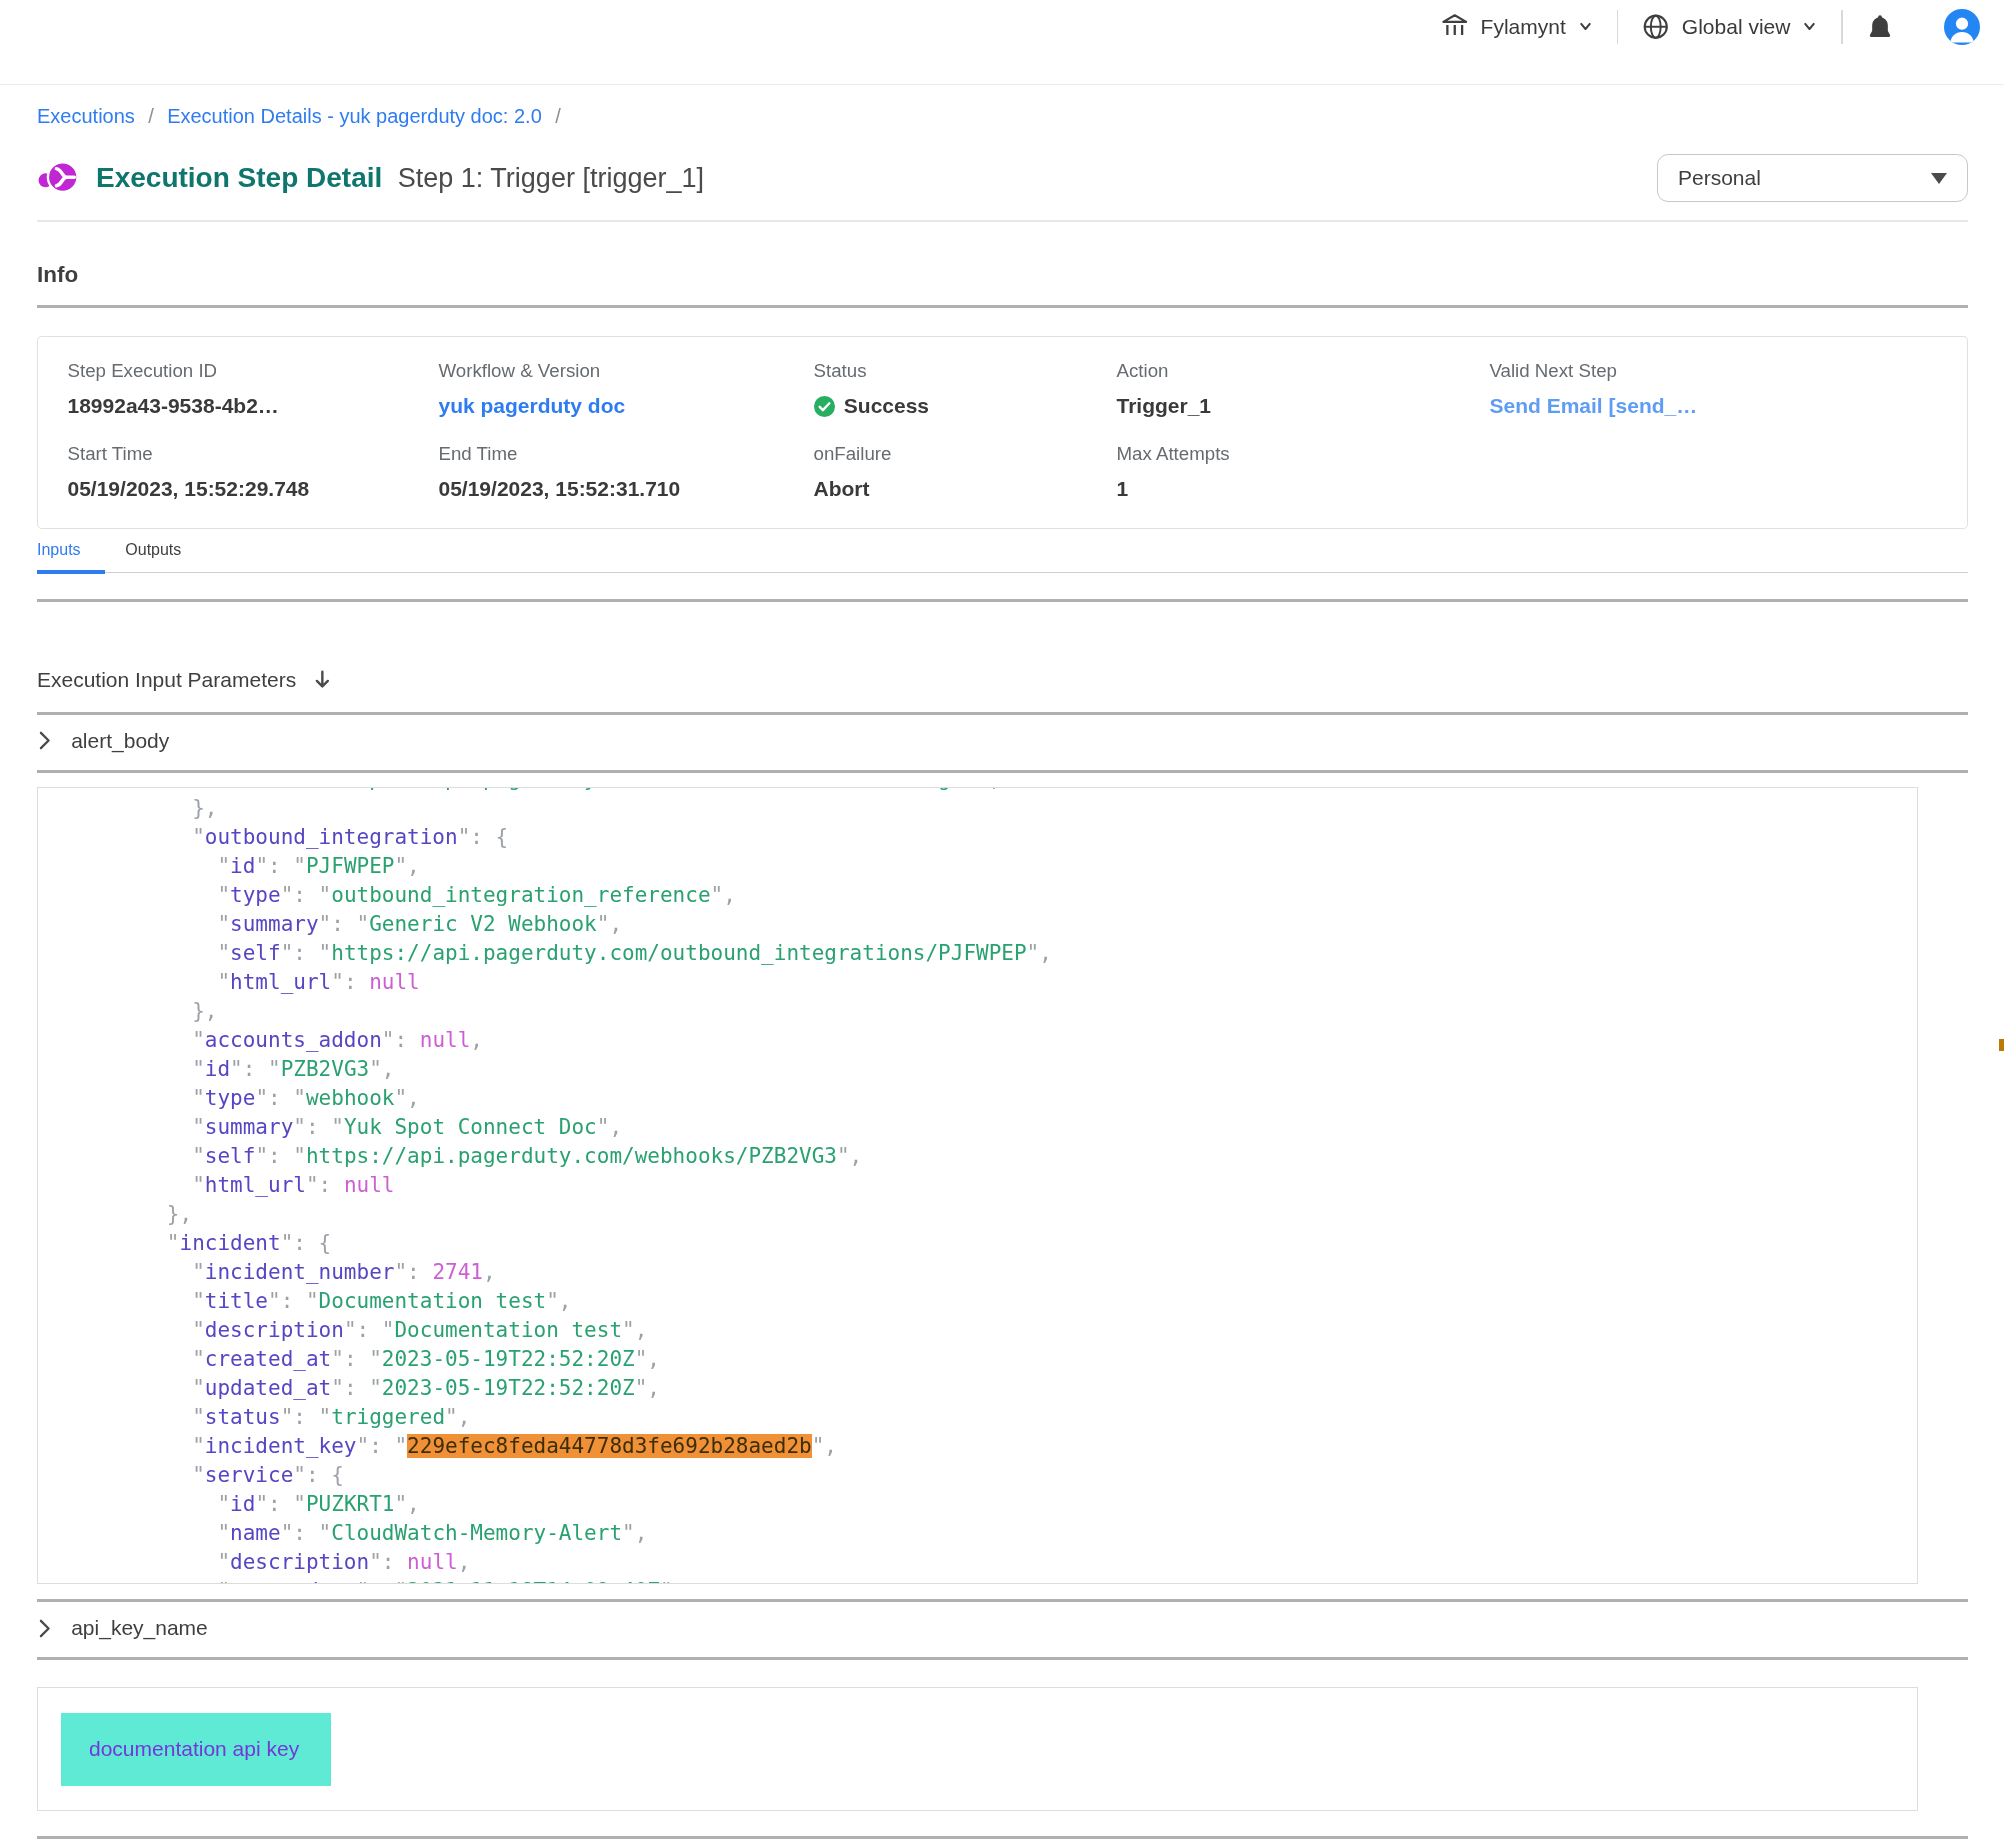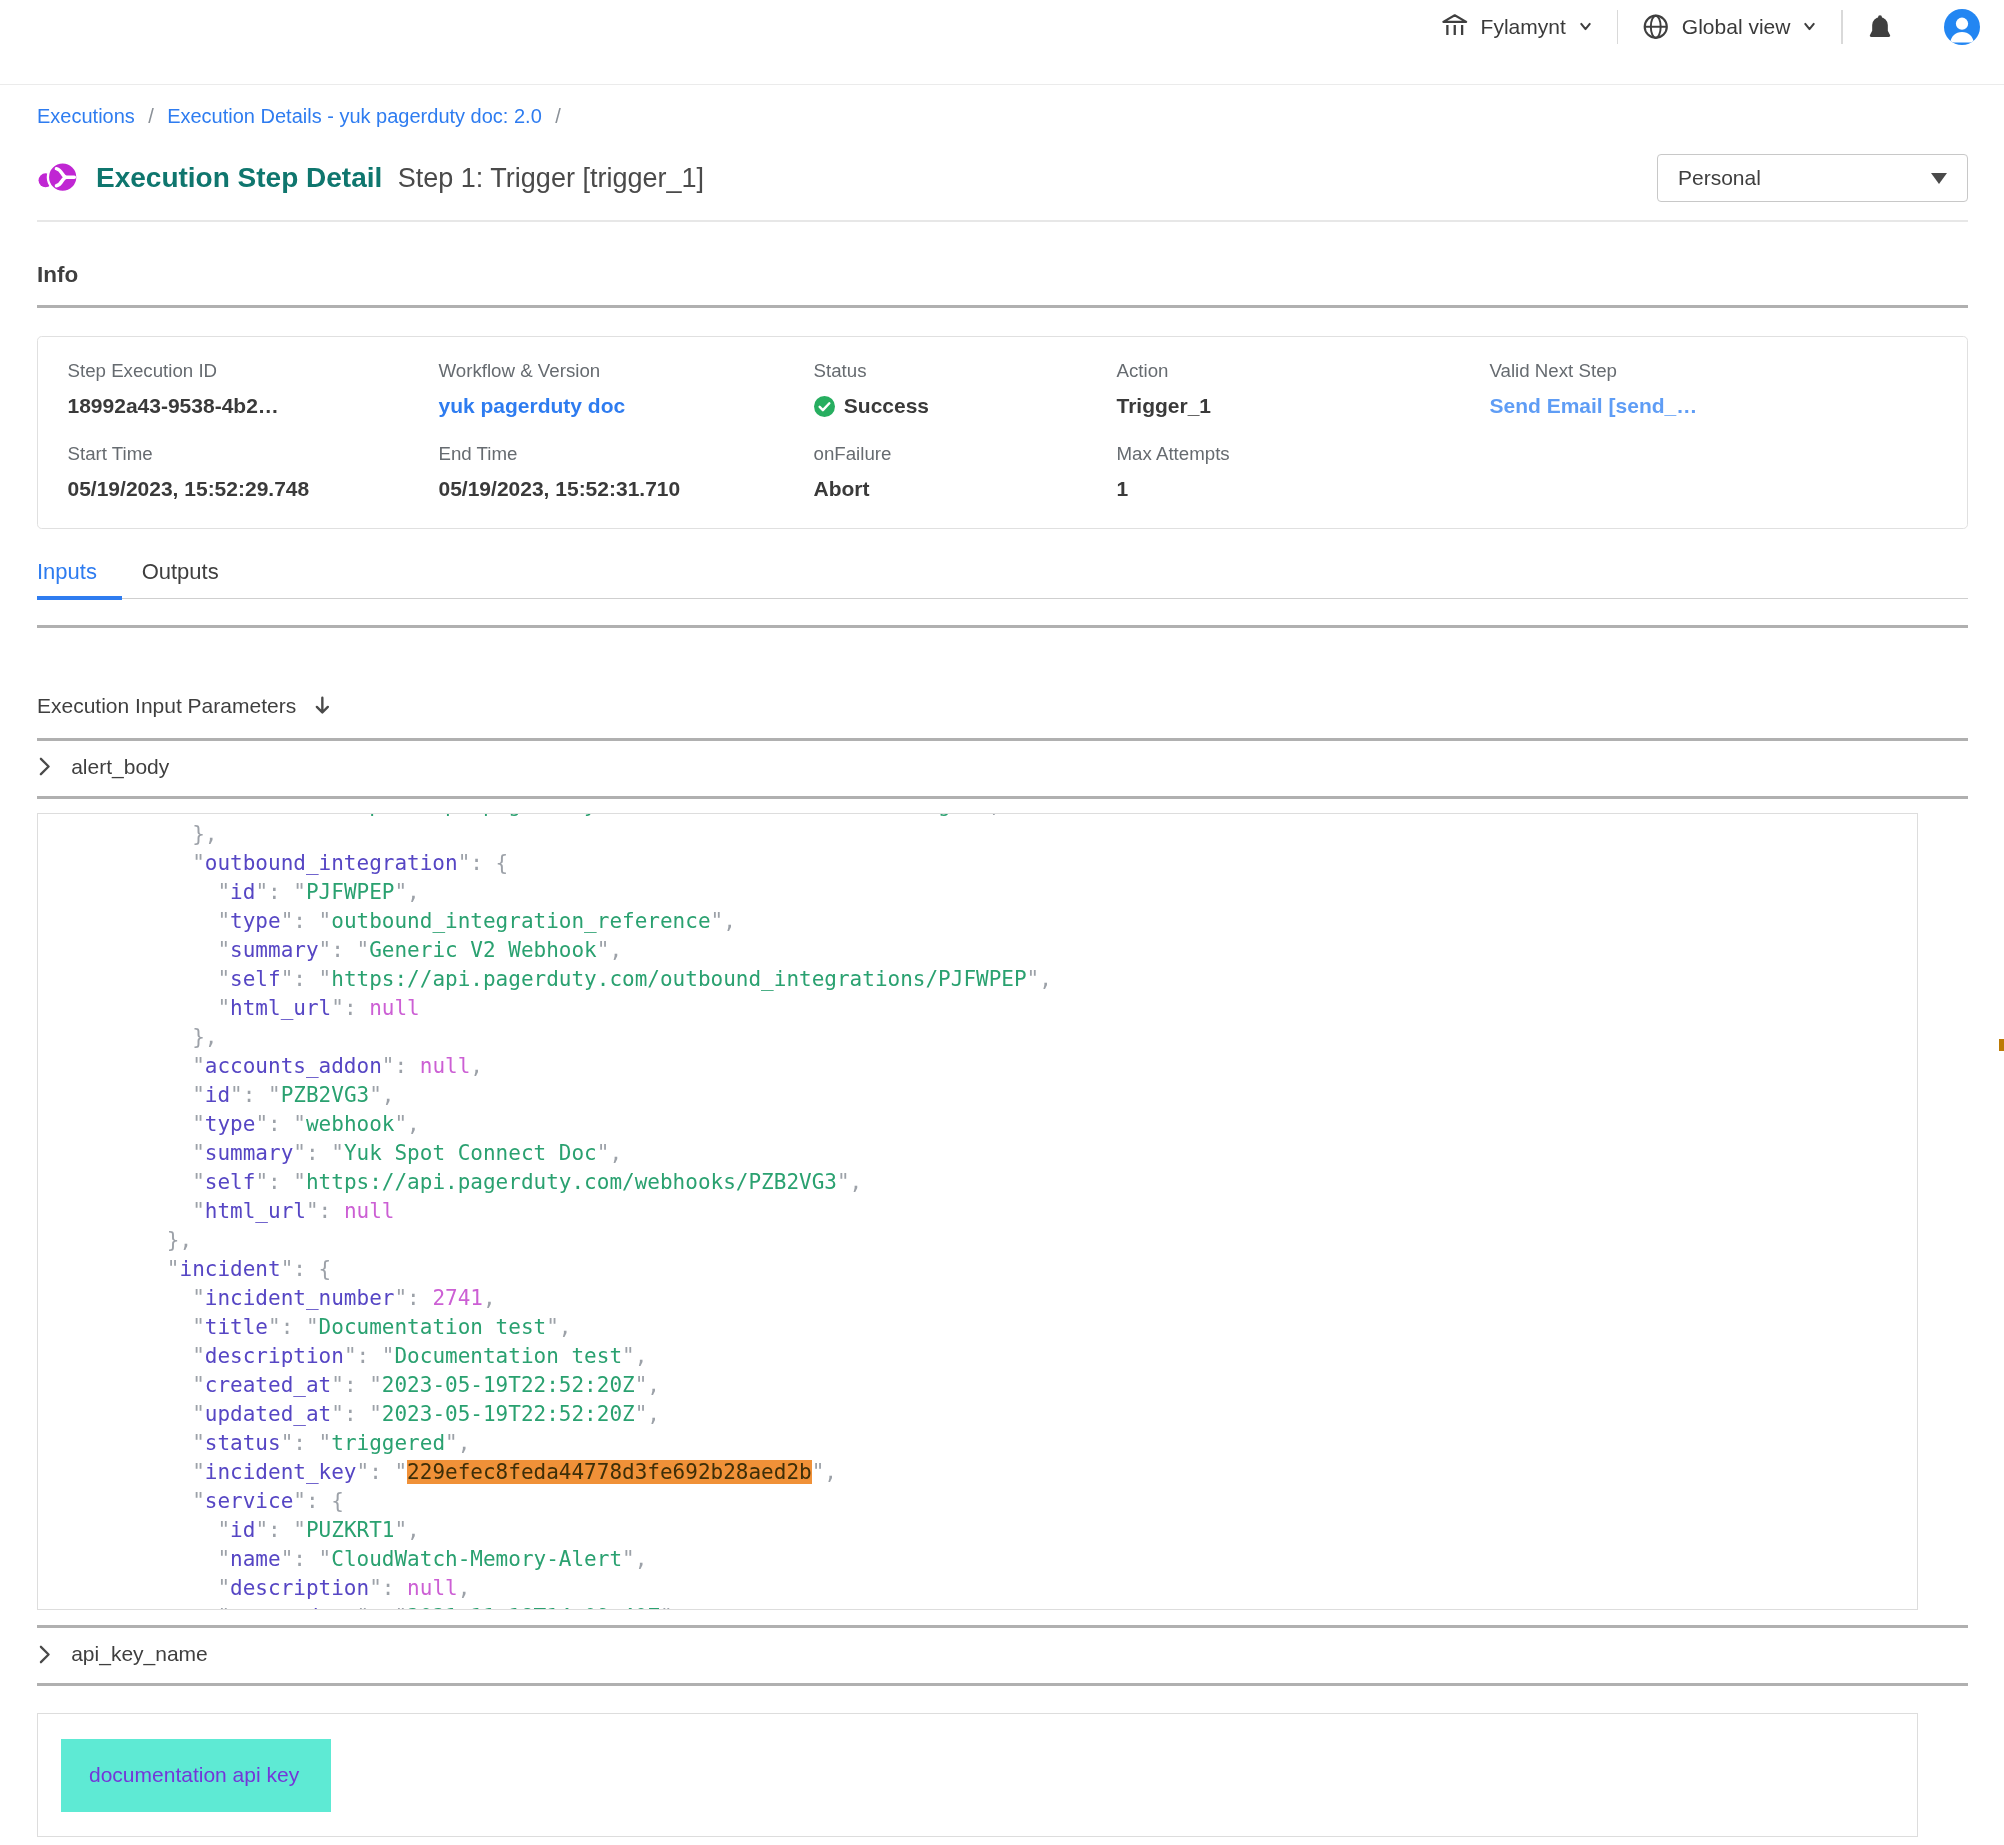--- a/index.html
+++ b/index.html
@@ -18,40 +18,40 @@
   .main { padding:0 37px; }
   .breadcrumb { margin-top:20px; font-size:20px; }
   .crumb { color:#2e7cf0; text-decoration:none; cursor:pointer; }
   .crumb-sep { color:#8a9097; margin:0 7.8px; }
 
   .title-row { margin-top:25px; height:50px; display:flex; align-items:center; }
   .title-icon { margin-right:17px; }
   .page-title { font-size:28px; font-weight:bold; color:#0f766e; margin-right:15.5px; }
   .page-subtitle { font-size:27px; color:#4a4a4a; }
   .title-spacer { flex:1; }
-  .select { width:311px; height:48px; border:1.6px solid #c8c8c8; border-radius:4px; display:flex; align-items:center; padding:0 20px; cursor:pointer; background:#fff; }
+  .select { width:311px; height:48px; border:1.6px solid #c8c8c8; border-radius:11px; display:flex; align-items:center; padding:0 20px; cursor:pointer; background:#fff; }
   .select-value { font-size:21px; color:#3f3f3f; flex:1; }
   .caret-down { width:0; height:0; border-left:8.5px solid transparent; border-right:8.5px solid transparent; border-top:11px solid #4a4a4a; }
 
   .divider-thin  { height:1.6px; background:#e7e7e7; margin-top:17px; }
   .divider-thick { height:3.1px; background:#b0b0b0; }
 
   .info-heading { margin-top:40px; font-size:22.5px; color:#3f3f3f; }
   .info-heading-divider { margin-top:17px; }
 
   .info-card { margin-top:28px; border:1.6px solid #e0e0e0; border-radius:4.7px; padding:23px 29.5px 26.4px 29.5px; background:#fff; }
   .info-row { display:grid; grid-template-columns:371px 375px 303px 373px auto; }
   .info-row + .info-row { margin-top:25px; }
   .info-label { font-size:18.7px; color:#666b70; }
   .info-value { margin-top:12.4px; font-size:21px; font-weight:bold; color:#3a3a3a; display:flex; align-items:center; gap:9.3px; }
   .info-link  { color:#2e7cf0; cursor:pointer; }
   .info-link-light { color:#5f9df5; cursor:pointer; }
 
   .tabs { margin-top:12.4px; display:flex; border-bottom:1.6px solid #cfcfcf; }
-  .tab { font-size:22px; padding:0 4.7px 12.4px 0; margin-right:40px; cursor:pointer; color:#3f3f3f; position:relative;margin-top:18px; }
+  .tab { font-size:16px; padding:0 4.7px 12.4px 0; margin-right:40px; cursor:pointer; color:#3f3f3f; position:relative; }
   .tab.active { color:#2e7cf0; }
   .tab.active::after { content:""; position:absolute; left:0; right:-20px; bottom:-2.3px; height:3.9px; background:#2e7cf0; }
 
   .tabs-gap-divider { margin-top:26.4px; }
 
   .param-header-row { display:flex; align-items:center; gap:17px; padding:18.7px 0 20px 0; border-bottom:3.1px solid #b0b0b0;margin-top:47px; }
   .param-header-title { font-size:21px; color:#3f3f3f; }
 
   .param-row { display:flex; align-items:center; gap:18.7px; padding:14px 0 17px 0; border-bottom:3.1px solid #b0b0b0; cursor:pointer; }
   .param-row.no-border { border-bottom:none; }

